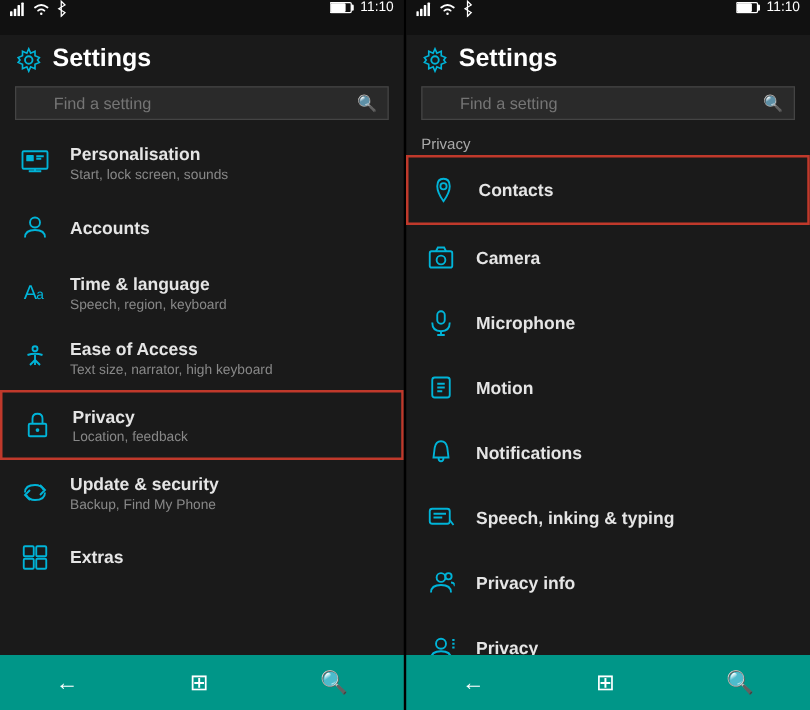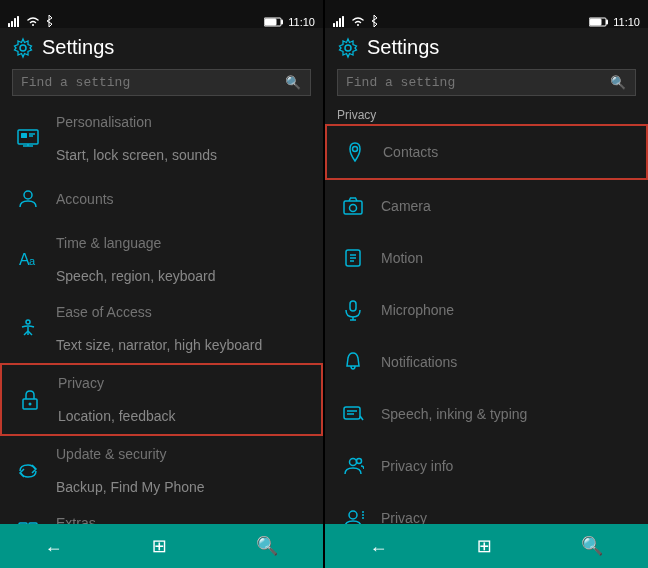--- a/index.html
+++ b/index.html
@@ -18,21 +18,21 @@
       display: flex;
       flex-direction: column;
       color: #fff;
       position: relative;
     }
     
     .status-bar {
       height: 28px;
       background: #111;
       display: flex;
-      align-items: flex-end;
+      align-items: flex-start;
       justify-content: space-between;
       padding: 0 8px;
       font-size: 11px;
       color: #fff;
       flex-shrink: 0;
     }
     .status-left {
       display: flex;
       gap: 4px;
       align-items: center;
@@ -50,41 +50,42 @@
       align-items: center;
       gap: 8px;
       flex-shrink: 0;
     }
     .header-icon {
       color: #00b4d8;
       font-size: 18px;
     }
     .header-title {
       font-size: 20px;
-      font-weight: 400;
+      font-weight: 700;
       color: #fff;
     }
     
     .search-box {
       margin: 4px 12px 8px 12px;
       background: #2a2a2a;
       border: 1px solid #444;
       display: flex;
       align-items: center;
       padding: 5px 8px;
       flex-shrink: 0;
     }
     .search-input {
       background: transparent;
       border: none;
       outline: none;
       color: #999;
       font-size: 13px;
       flex: 1;
-      font-family: Liberation Mono, monospace;
+      font-family: Liberation Sans, sans-serif;
+      margin-left: 22px;
     }
     .search-icon-btn {
       color: #999;
       font-size: 13px;
     }
     
     .section-label {
       padding: 4px 12px 2px 12px;
       font-size: 12px;
       color: #aaa;
@@ -117,27 +118,27 @@
       justify-content: center;
       flex-shrink: 0;
       margin-right: 12px;
     }
     .setting-text {
       display: flex;
       flex-direction: column;
     }
     .setting-title {
       font-size: 14px;
-      color: #737373;
-      font-weight: 400;
+      color: #e5e5e5;
+      font-weight: 700;
     }
     .setting-desc {
-      font-size: 14px;
+      font-size: 11px;
       color: #888;
-      margin-top: 17px;
+      margin-top: 3px;
     }
     
     .taskbar {
       height: 44px;
       background: #009688;
       display: flex;
       align-items: center;
       justify-content: space-around;
       flex-shrink: 0;
     }
@@ -399,39 +400,39 @@
           <circle cx="11" cy="13" r="3.5"></circle>
           <path d="M7 6 L8.5 3 L13.5 3 L15 6"></path>
         </svg>
       </div>
       <span class="setting-title">Camera</span>
     </div>
 
     <div class="setting-item">
       <div class="setting-icon">
         <svg width="22" height="22" viewBox="0 0 22 22" fill="none" stroke="#00b4d8" stroke-width="1.5">
+          <rect x="8" y="2" width="6" height="10" rx="3"></rect>
+          <path d="M4 11 Q4 18 11 18 Q18 18 18 11"></path>
+          <line x1="11" y1="18" x2="11" y2="21"></line>
+          <line x1="8" y1="21" x2="14" y2="21"></line>
+        </svg>
+      </div>
+      <span class="setting-title">Microphone</span>
+    </div>
+
+    <div class="setting-item">
+      <div class="setting-icon">
+        <svg width="22" height="22" viewBox="0 0 22 22" fill="none" stroke="#00b4d8" stroke-width="1.5">
           <rect x="4" y="3" width="14" height="16" rx="2"></rect>
           <line x1="8" y1="8" x2="14" y2="8"></line>
           <line x1="8" y1="11" x2="14" y2="11"></line>
           <line x1="8" y1="14" x2="12" y2="14"></line>
         </svg>
       </div>
       <span class="setting-title">Motion</span>
-    </div>
-
-    <div class="setting-item">
-      <div class="setting-icon">
-        <svg width="22" height="22" viewBox="0 0 22 22" fill="none" stroke="#00b4d8" stroke-width="1.5">
-          <rect x="8" y="2" width="6" height="10" rx="3"></rect>
-          <path d="M4 11 Q4 18 11 18 Q18 18 18 11"></path>
-          <line x1="11" y1="18" x2="11" y2="21"></line>
-          <line x1="8" y1="21" x2="14" y2="21"></line>
-        </svg>
-      </div>
-      <span class="setting-title">Microphone</span>
     </div>
 
     <div class="setting-item">
       <div class="setting-icon">
         <svg width="22" height="22" viewBox="0 0 22 22" fill="none" stroke="#00b4d8" stroke-width="1.5">
           <path d="M11 2 Q7 2 6 7 L5 15 L17 15 L16 7 Q15 2 11 2 Z"></path>
           <path d="M9 15 Q9 18 11 18 Q13 18 13 15"></path>
         </svg>
       </div>
       <span class="setting-title">Notifications</span>

